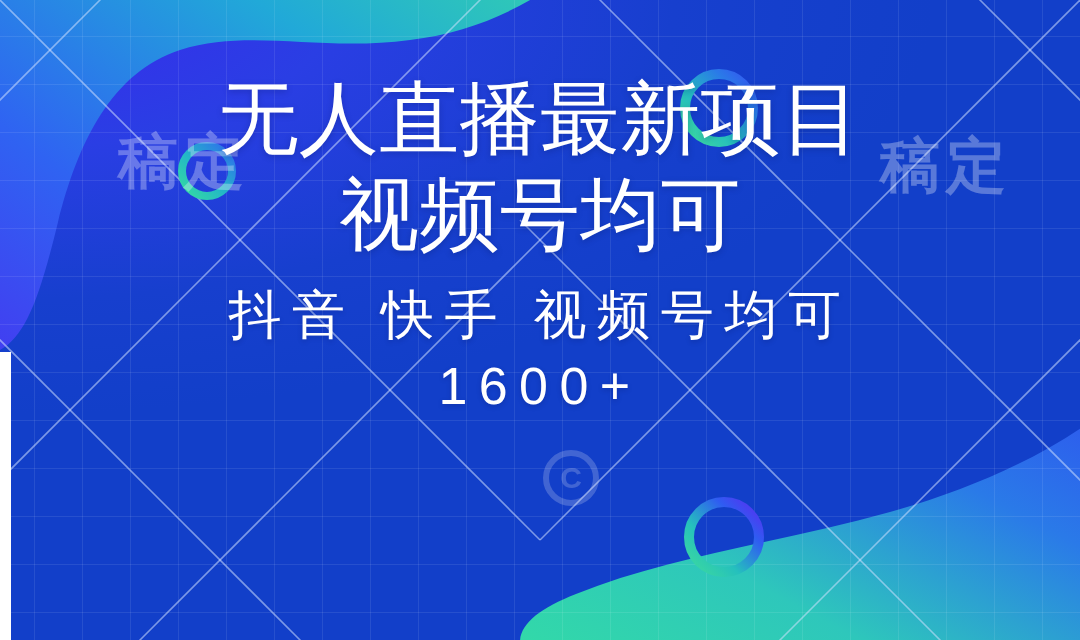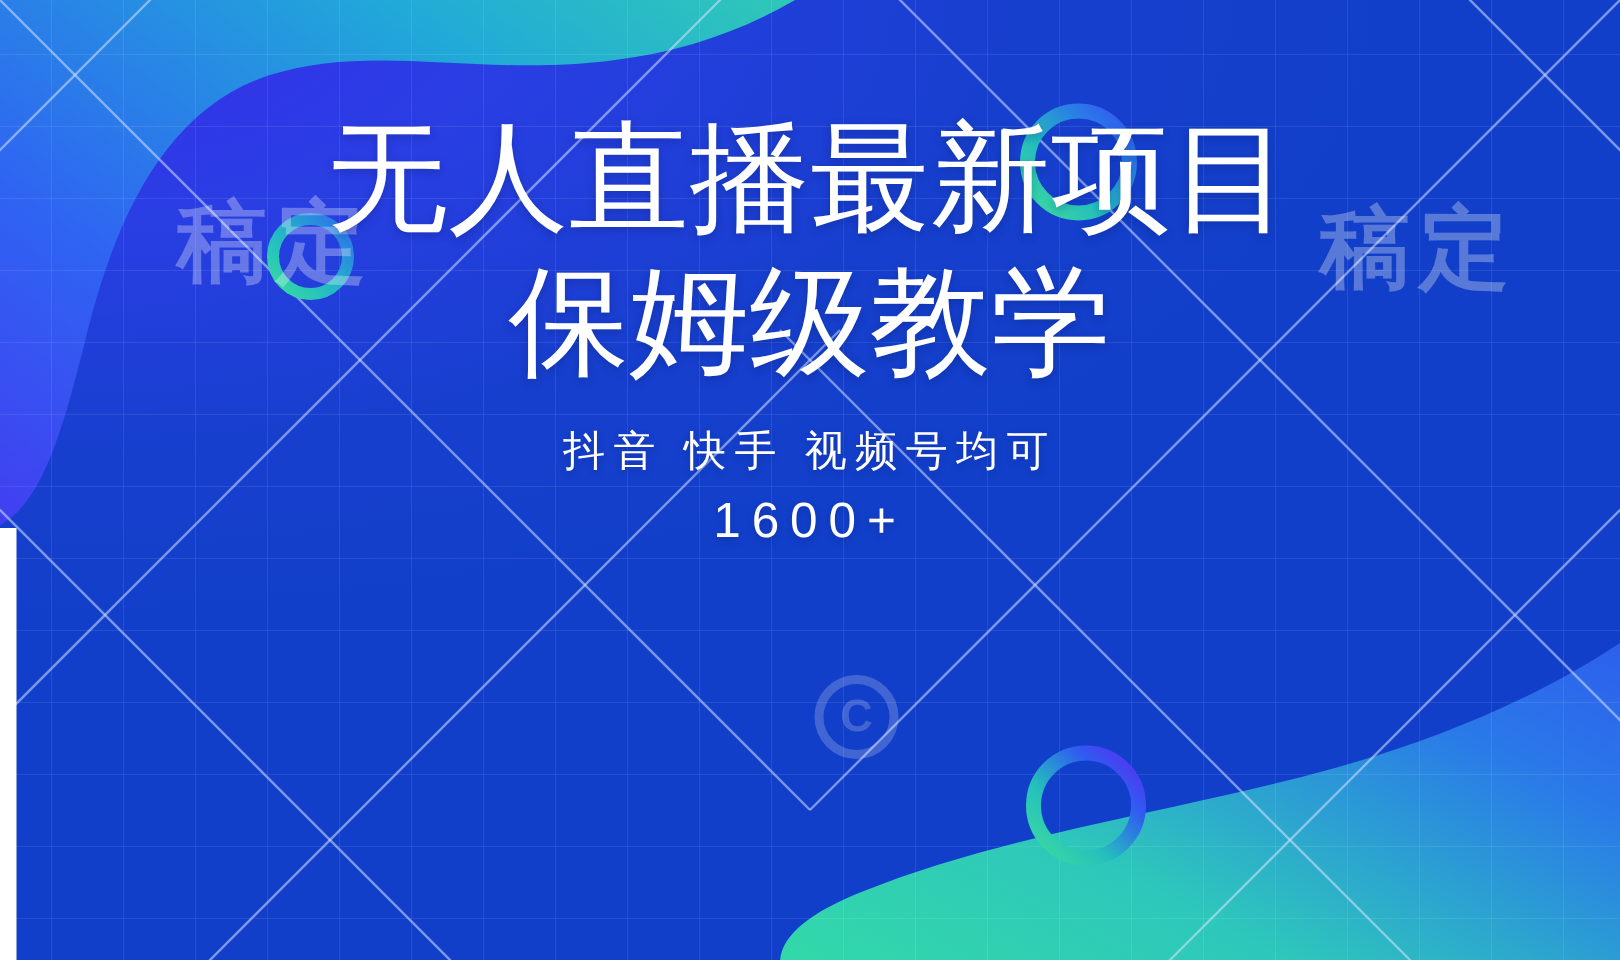--- a/index.html
+++ b/index.html
@@ -91,31 +91,31 @@
     line-height:1.02;
     font-weight:400;
     letter-spacing:0.005em;
     text-align:center;
     white-space:nowrap;
     text-shadow:0 2px 6px rgba(0,20,80,.25);
   }
   .title-line.t2{margin-top:14px;}
   .sub-line{
     color:#ffffff;
-    font-size:28px;
+    font-size:53px;
     line-height:1.12;
     font-weight:400;
     letter-spacing:0.20em;
     text-align:center;
     white-space:nowrap;
     text-shadow:0 2px 5px rgba(0,20,80,.22);
   }
   .sub-line.s1{margin-top:30px;}
   .sub-line.s2{margin-top:13px;}
-  .sub-line.s3{margin-top:12px;font-size:33px;letter-spacing:0.22em;}
+  .sub-line.s3{margin-top:12px;font-size:52px;letter-spacing:0.22em;}
 </style>
 </head>
 <body>
 
 <div id="poster">
 
   <div class="layer base-grad"></div>
 
   <div class="wave-top">
     <svg viewBox="0 0 760 560" preserveAspectRatio="none" aria-hidden="true">
@@ -209,18 +209,18 @@
       <circle cx="45" cy="45" r="35" fill="none" stroke="url(#gr2)" stroke-width="10"></circle>
     </svg>
   </div>
 
   <div class="wm wm-left">稿定</div>
   <div class="wm wm-right">稿定</div>
   <div class="wm-c">C</div>
 
   <div class="content">
     <div class="title-line t1">无人直播最新项目</div>
-    <div class="title-line t2">保姆级教学</div>
+    <div class="title-line t2">视频号均可</div>
     <div class="sub-line s1">抖音 快手 视频号均可</div>
     <div class="sub-line s3">1600+</div>
   </div>
 
 </div>
 
 </body></html>

